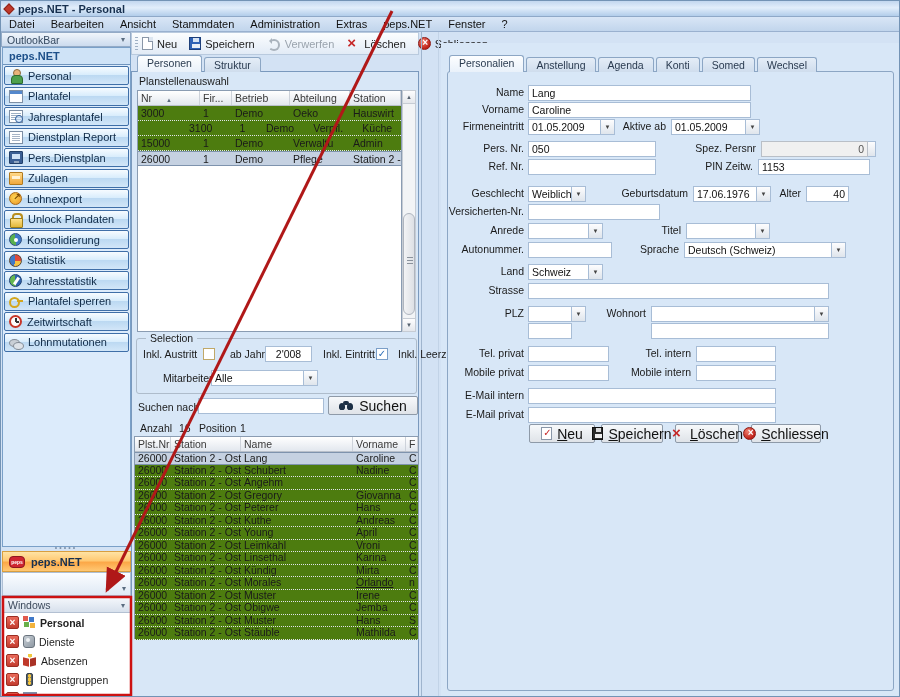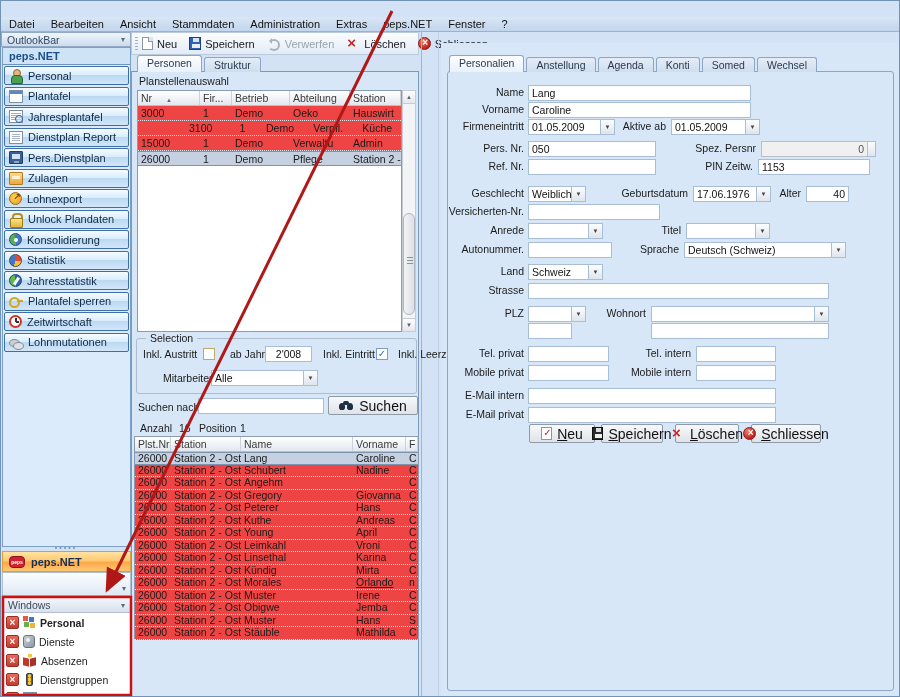--- a/index.html
+++ b/index.html
@@ -132,21 +132,21 @@
     border-radius:3px 3px 0 0; background:linear-gradient(#e4edf7,#cfdded);
     font-size:10.5px; color:#2a3b50; margin-right:2px; white-space:nowrap; cursor:default; }
   .tab.active { height:17px; background:linear-gradient(#fdfeff,#e9f1fa); position:relative; z-index:3; }
   .mid-body { position:absolute; left:130px; top:70px; width:288px; height:626px;
     background:#d8e7f7; border:1px solid #7a99bd; z-index:1; }
   .section-label { position:absolute; left:7px; top:3px; font-size:10.5px; color:#1a1a1a; }
 
   .table { position:absolute; background:#fff; border:1px solid #8a9cb2; font-size:10.5px; }
   .thead { display:flex; height:15px; background:linear-gradient(#ffffff,#e2e7ee); border-bottom:1px solid #b9c0ca; }
   .th { border-right:1px solid #cdd2da; padding:1px 0 0 3px; color:#3a3a3a; white-space:nowrap; overflow:hidden; }
-  .trow { display:flex; border-bottom:1px dotted #dfe3e9; background:#ef4444; cursor:default; }
+  .trow { display:flex; border-bottom:1px dotted #dfe3e9; background:#4d7c0f; cursor:default; }
   .trow.sel { background:#c5d1e1; border-top:1px solid #7e93ad; border-bottom:1px solid #7e93ad; }
   .td { padding:0 0 0 3px; white-space:nowrap; overflow:hidden; color:#1a1a1a; }
   .sort-arrow { font-size:6px; color:#5a6a7d; margin-left:14px; }
 
   .vscroll { position:absolute; width:14px; background:#f2f4f6; border:1px solid #c6ccd4; }
   .vs-btn { position:absolute; left:0; width:12px; height:13px; background:linear-gradient(#fdfdfe,#e4e7ec);
     border-bottom:1px solid #c6ccd4; text-align:center; font-size:6px; color:#55616e; line-height:13px; }
   .vs-btn.down { bottom:0; border-top:1px solid #c6ccd4; border-bottom:none; }
   .vs-thumb { position:absolute; left:0; width:12px; background:linear-gradient(90deg,#f2f3f5,#dde0e5);
     border:1px solid #aeb5bf; border-radius:6px; }
@@ -178,20 +178,24 @@
     border:1px solid #8ca6c4; border-radius:3px; }
   .divline { position:absolute; top:31px; height:665px; width:1px; }
 
   .overlay { position:absolute; left:0; top:0; z-index:50; pointer-events:none; }
 </style>
 </head>
 <body>
 
 <div id="app">
 
+  <div class="titlebar">
+    <span class="app-diamond"></span>
+    <span class="title-text">peps.NET - Personal</span>
+  </div>
 
   <div class="menubar" id="menubar">
       <span class="menu-item">Datei</span>
       <span class="menu-item">Bearbeiten</span>
       <span class="menu-item">Ansicht</span>
       <span class="menu-item">Stammdaten</span>
       <span class="menu-item">Administration</span>
       <span class="menu-item">Extras</span>
       <span class="menu-item">peps.NET</span>
       <span class="menu-item">Fenster</span>

